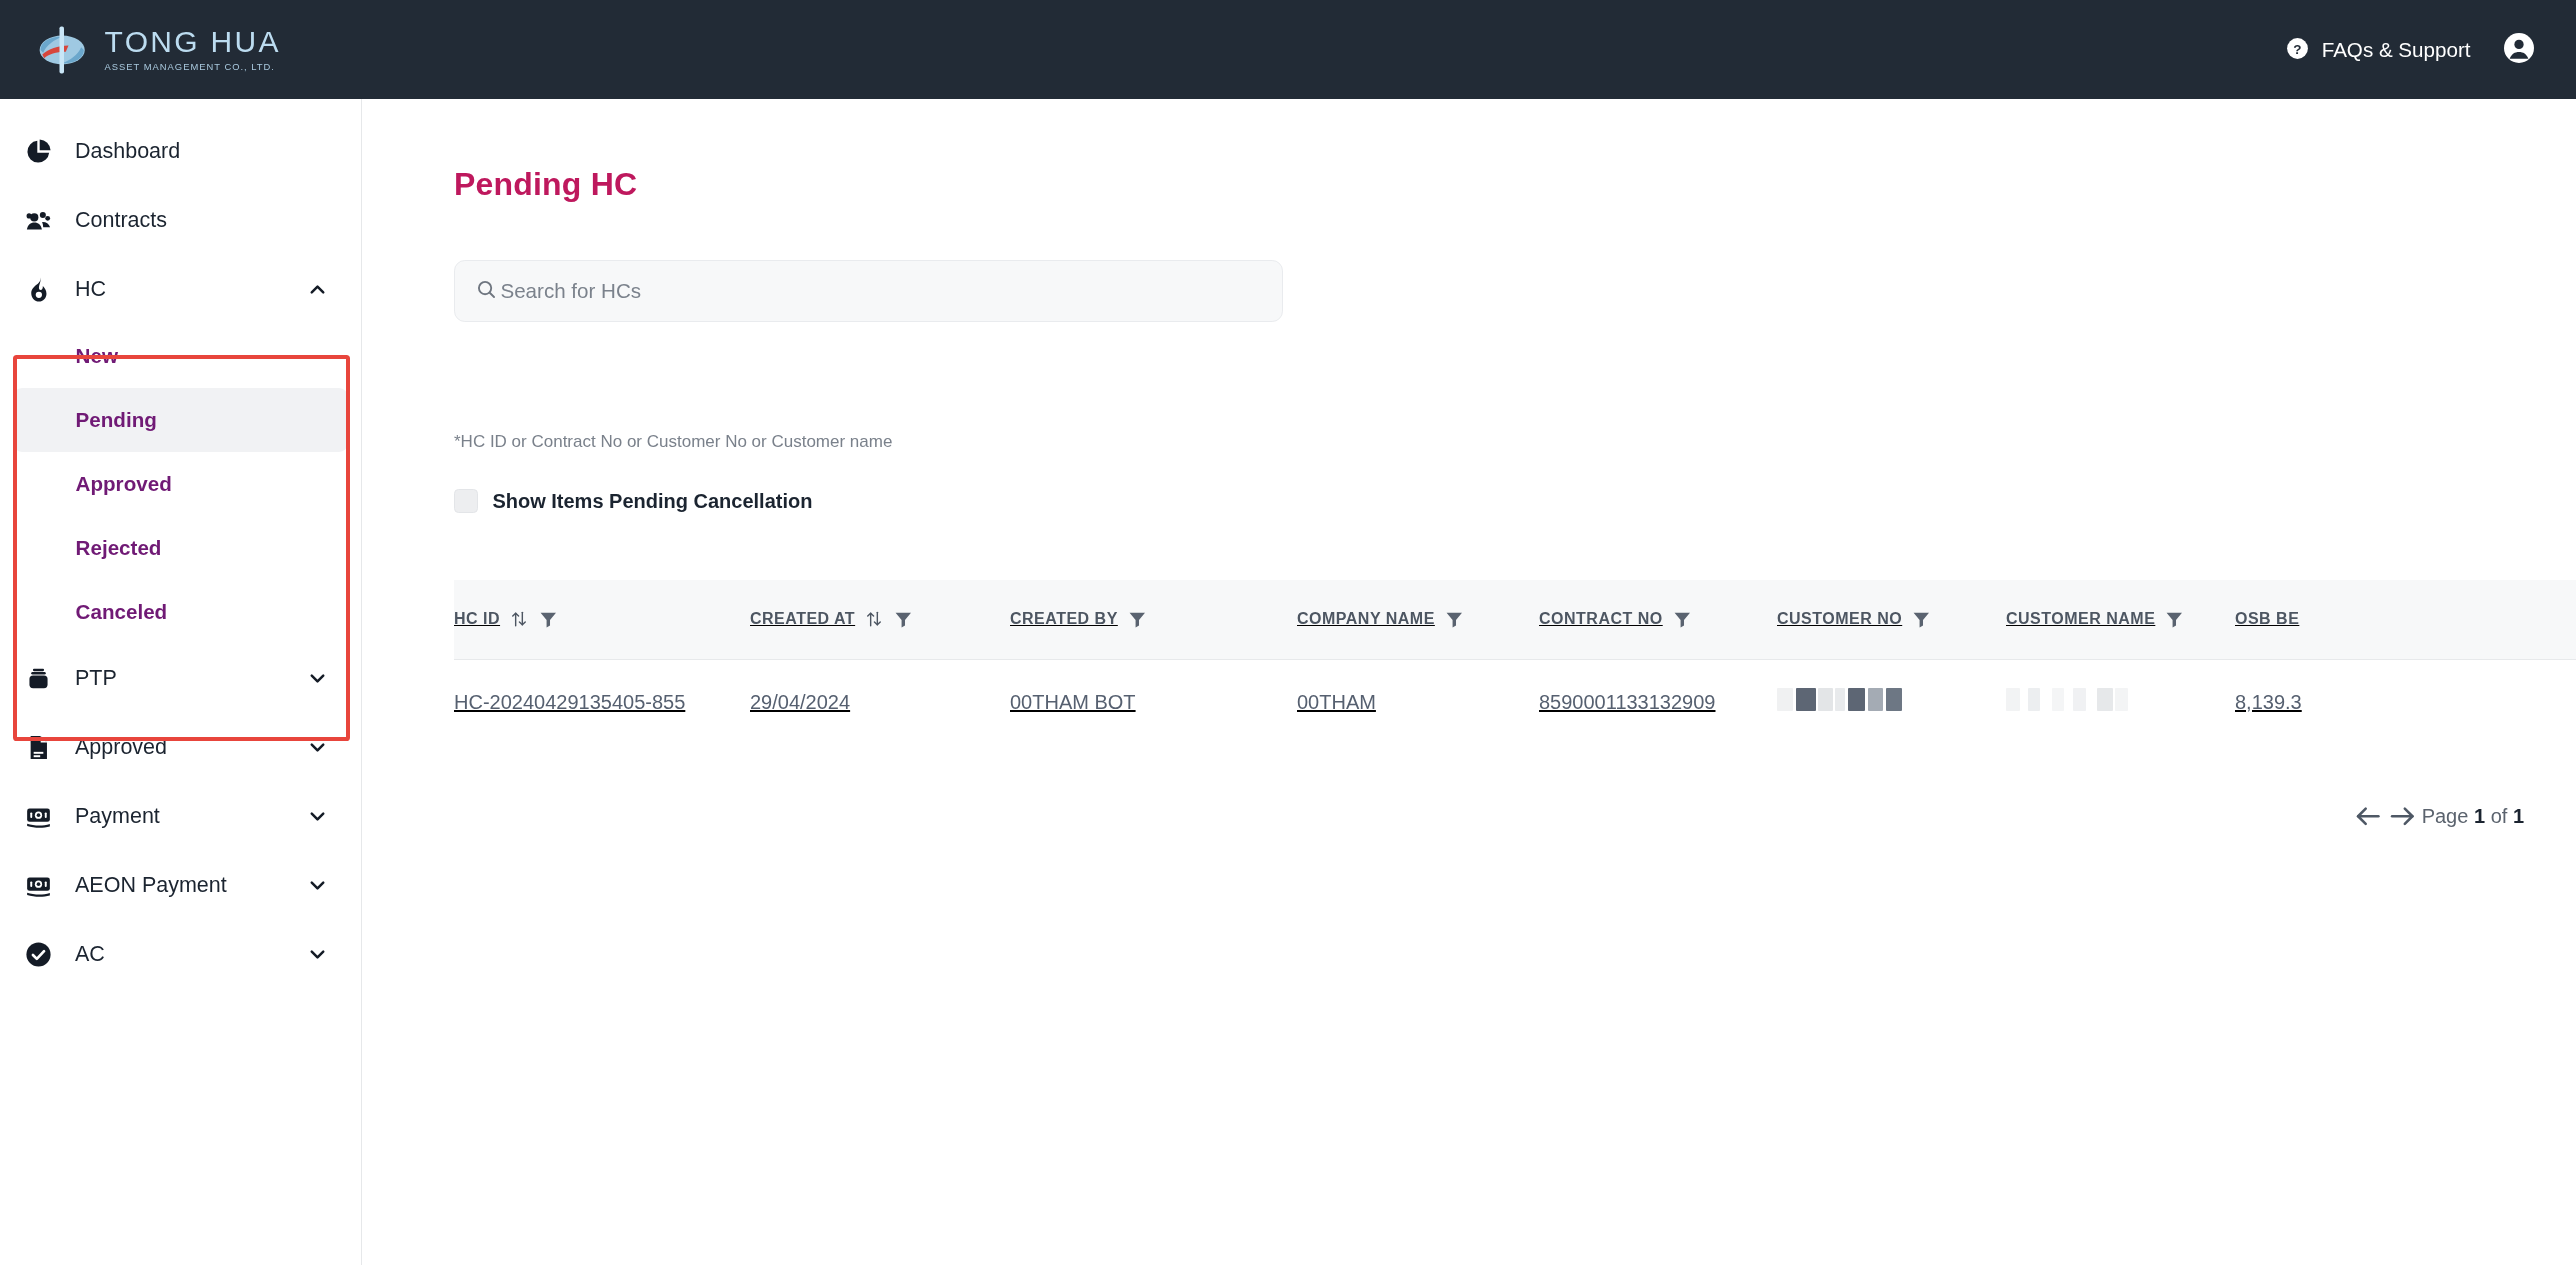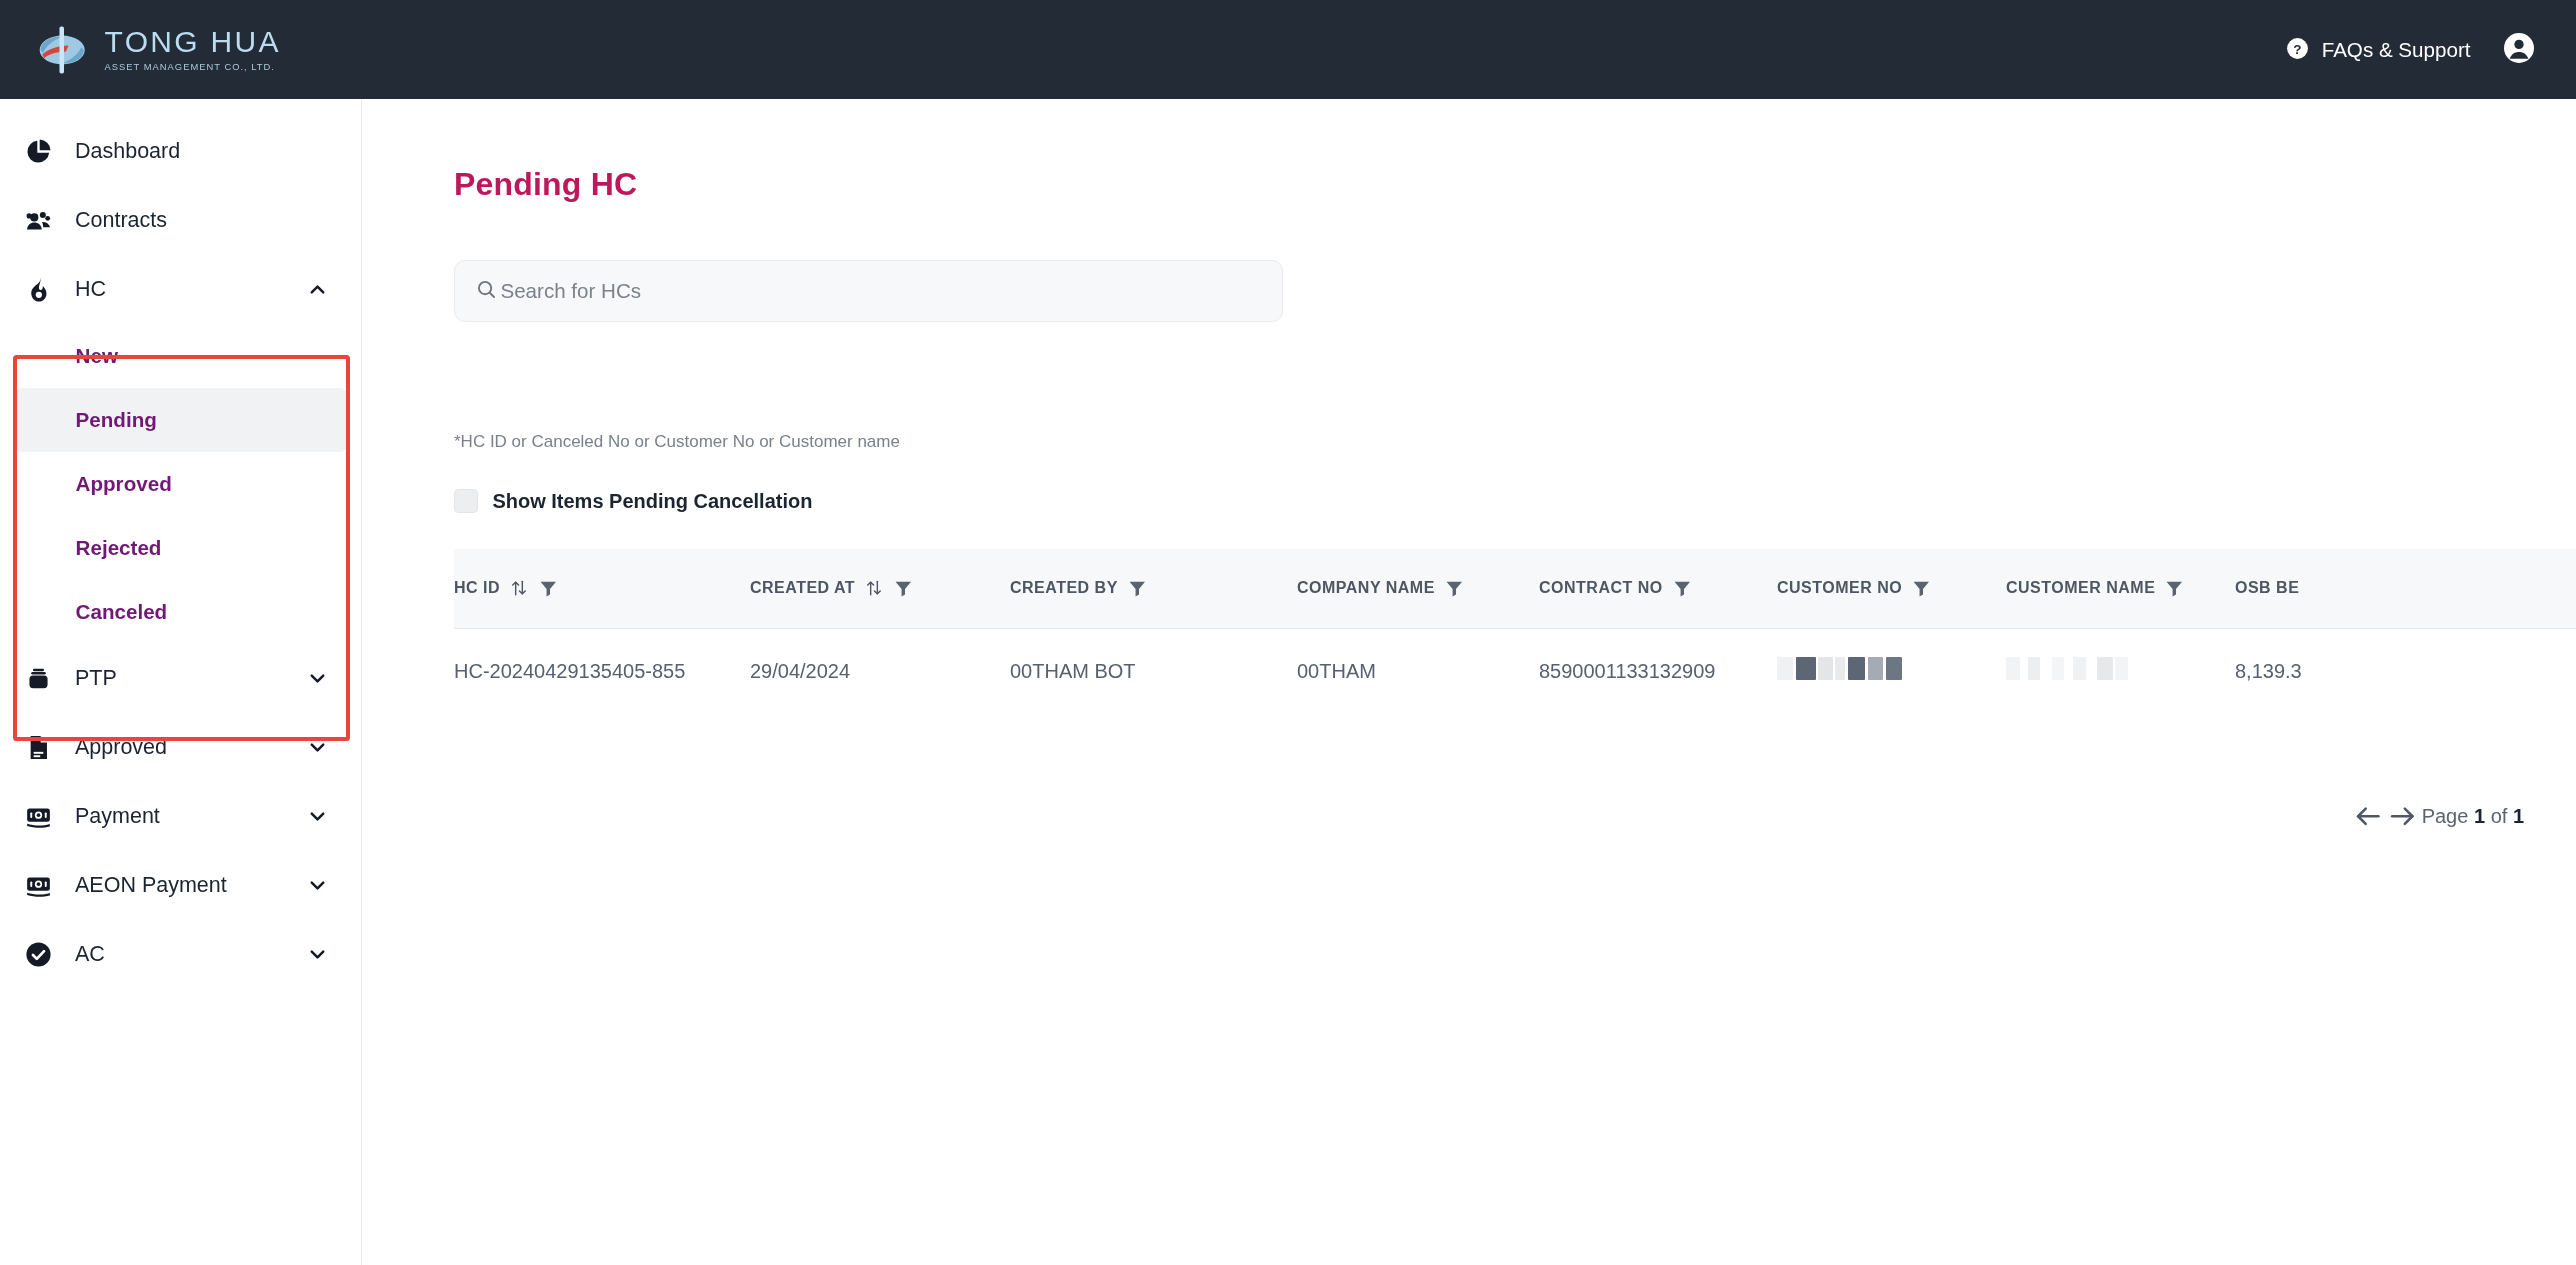--- a/index.html
+++ b/index.html
@@ -113,23 +113,24 @@
     display: flex; align-items: center; gap: 14.4px; cursor: pointer;
   }
   .checkbox {
     width: 24px; height: 24px; border-radius: 4.5px;
     background: #edeef0; border: 0.9px solid #e3e5e8;
   }
   .checkbox-label { font-size: 20px; font-weight: 700; color: #1b2430; }
 
   
   .table-scroll {
-    position: absolute; left: 91px; top: 450px;
+    position: absolute; left: 91px; top: 481px;
     width: 2123px; height: 193px;
     overflow: hidden;
+    text-decoration: underline;
   }
   .tbl { border-collapse: collapse; table-layout: fixed; }
   .tbl thead tr { background: #f7f8f9; }
   .tbl th {
     height: 79px; text-align: left;
     font-size: 16px; font-weight: 700;
     letter-spacing: 0.5px; color: #4d5662;
     padding: 0 10.8px 0 0; vertical-align: middle;
     border-bottom: 0.9px solid #e7e9eb;
     white-space: nowrap;
@@ -360,21 +361,21 @@
       <span>
         <svg width="22.4" height="22.4" viewBox="0 0 24 24" fill="none" stroke="#6f7680" stroke-width="2" stroke-linecap="round">
           <circle cx="10.8" cy="10.8" r="6.6"></circle>
           <line x1="15.8" y1="15.8" x2="20.4" y2="20.4"></line>
         </svg>
       </span>
       <input class="search-input" type="text" placeholder="Search for HCs" style="">
     </div>
   </div>
 
-  <div class="search-hint">*HC ID or Canceled No or Customer No or Customer name</div>
+  <div class="search-hint">*HC ID or Contract No or Customer No or Customer name</div>
 
   <div class="checkbox-row">
     <span class="checkbox"></span>
     <span class="checkbox-label">Show Items Pending Cancellation</span>
   </div>
 
   <div class="table-scroll">
     <table class="tbl">
       <thead>
         <tr>

